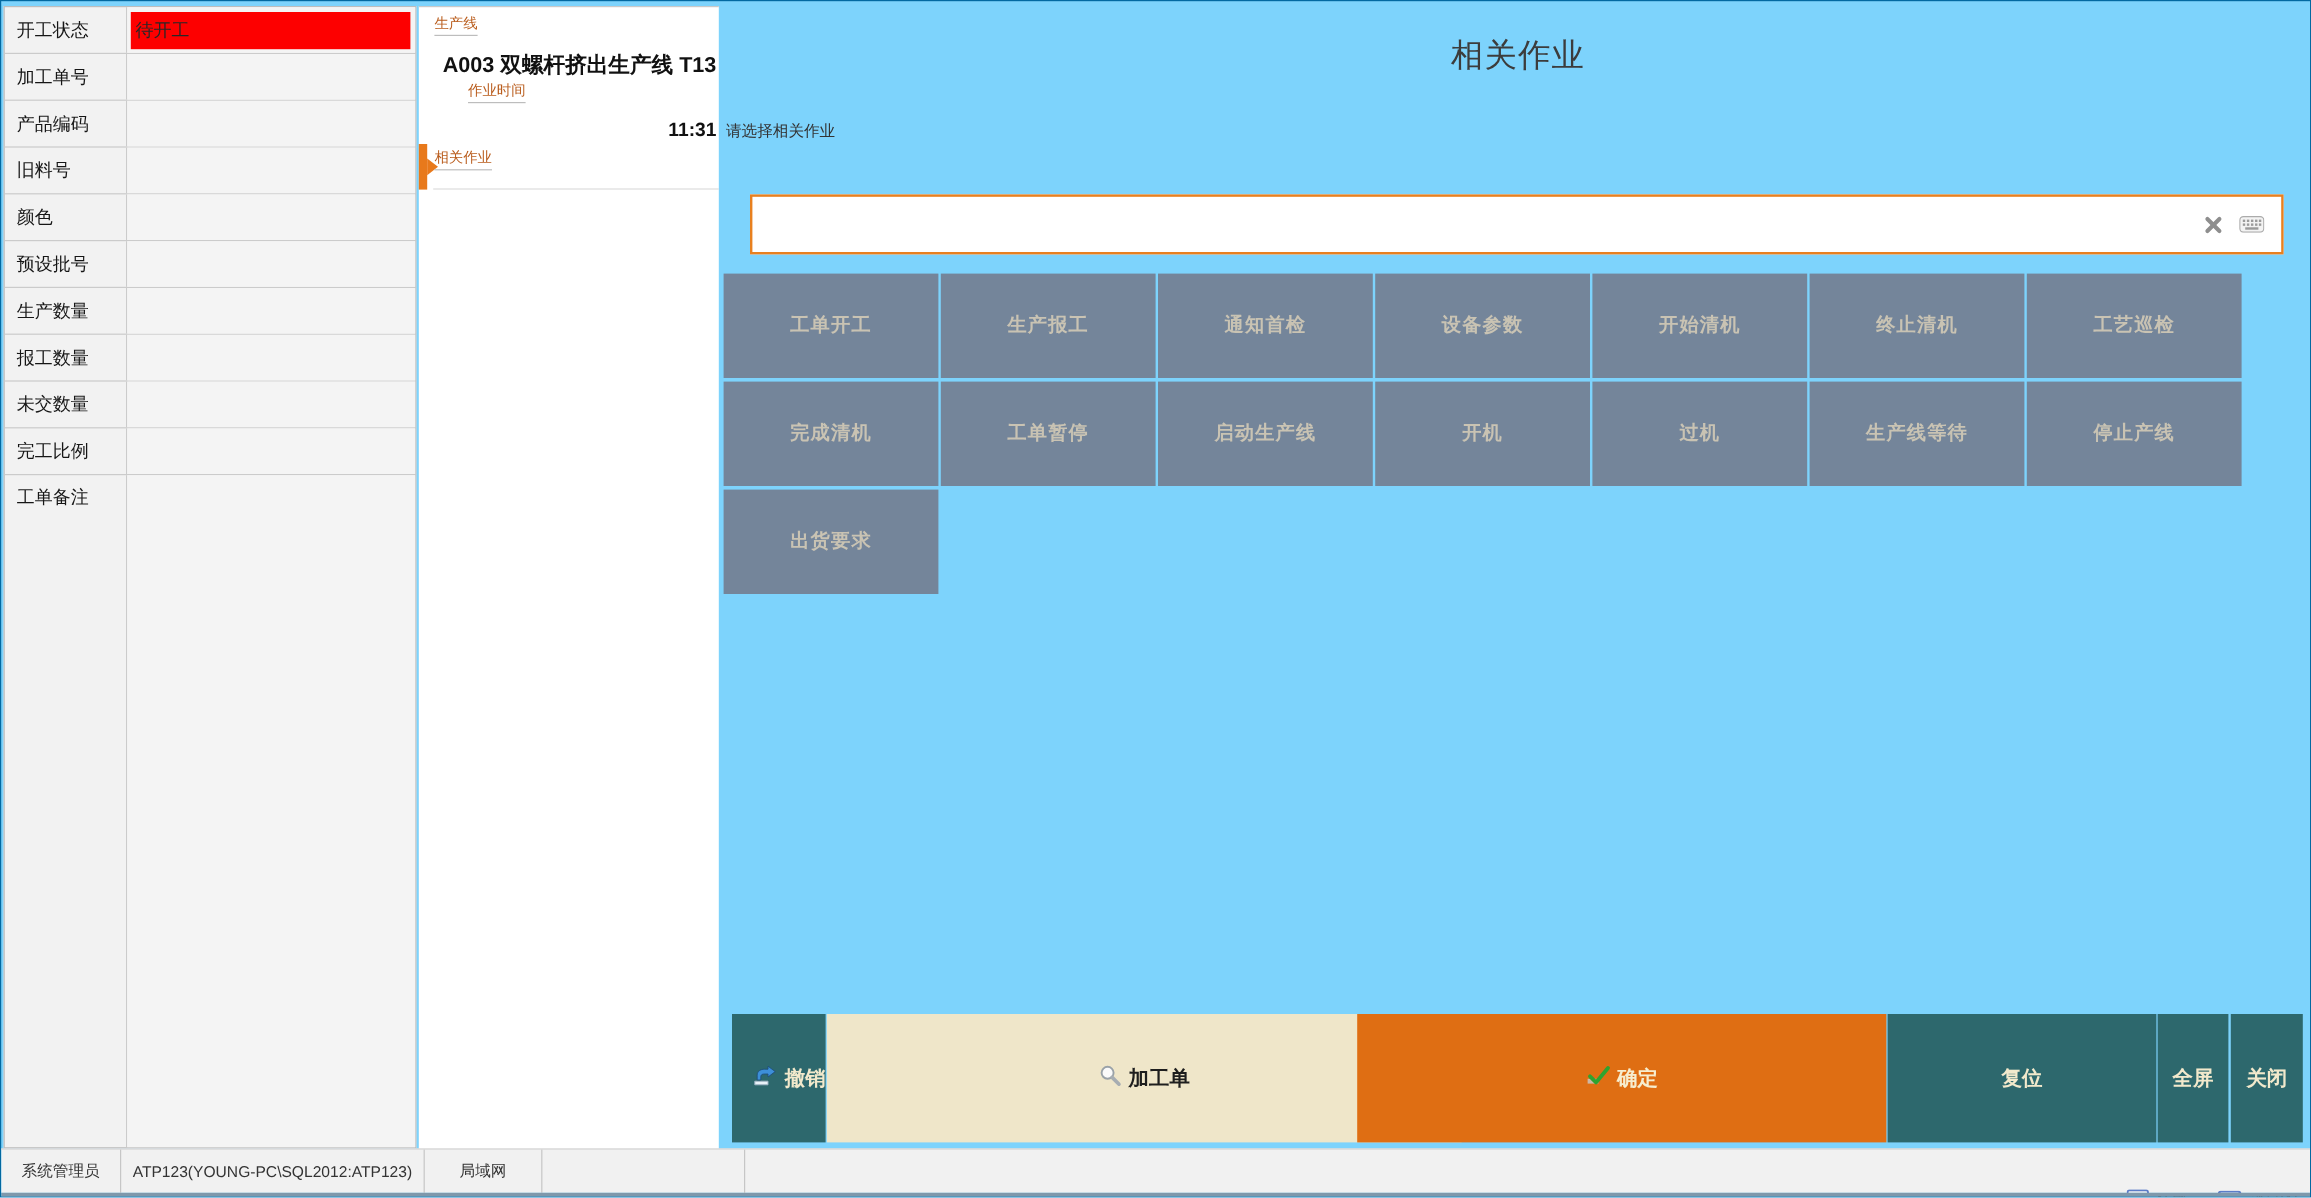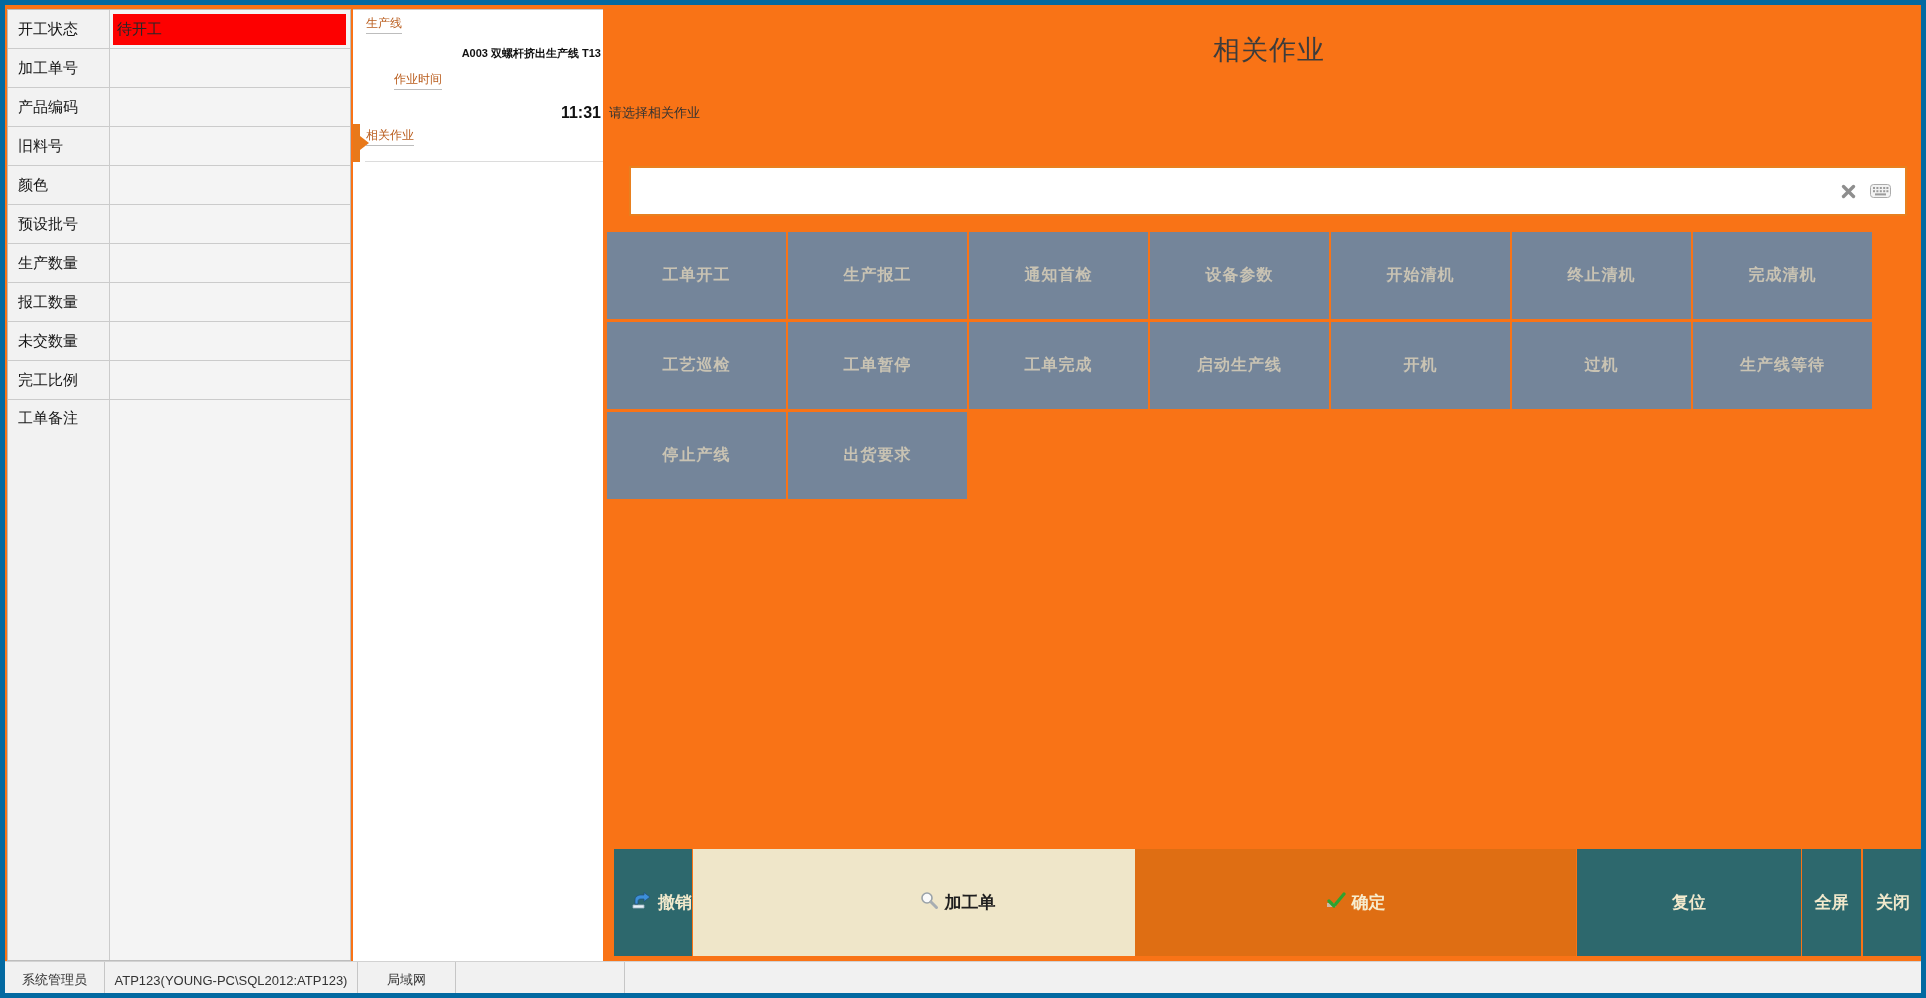--- a/index.html
+++ b/index.html
@@ -1,37 +1,37 @@
 <!DOCTYPE html>
 <html><head>
 <meta charset="utf-8">
 <style>
   html,body{margin:0;padding:0;background:#fff;}
-  .page{position:relative;width:1926px;height:998px;background:#f97316;overflow:hidden;
-        font-family:"Liberation Sans",sans-serif;border:5px solid #0369a1;box-sizing:border-box;}
+  .page{position:relative;width:1926px;height:998px;background:#7dd3fc;overflow:hidden;
+        font-family:"Liberation Sans",sans-serif;border:1px solid #0369a1;box-sizing:border-box;}
 
   
   .sidebar{position:absolute;left:2px;top:4px;width:344px;height:952px;background:#F2F2F2;
            border:1px solid #BDBDBD;box-sizing:border-box;display:flex;flex-direction:column;}
   .srow{display:flex;height:39px;flex:0 0 39px;border-bottom:1px solid #CBCBCB;box-sizing:border-box;}
   .srow-last{border-bottom:none;flex:1 1 auto;height:auto;}
   .slabel{width:102px;flex:0 0 102px;border-right:1px solid #CBCBCB;box-sizing:border-box;
           font-size:15px;color:#161616;display:flex;align-items:center;padding-left:10px;}
   .srow-last .slabel{align-items:flex-start;padding-top:9px;}
   .svalue{flex:1;position:relative;background:#F4F4F4;}
   .red-badge{position:absolute;left:3px;right:4px;top:4px;bottom:3px;background:#FD0000;
              color:#272727;font-size:15px;display:flex;align-items:center;padding-left:4px;}
 
   
   .panel{position:absolute;left:348px;top:4px;width:250px;height:952px;background:#fff;
          border-top:1px solid #C9C9C9;}
   .plabel{position:absolute;font-size:12px;color:#B95C1C;border-bottom:1px solid #BDBDBD;
           padding-bottom:1px;cursor:pointer;}
   .p-line-label{left:13px;top:5px;}
-  .p-line-value{position:absolute;right:2px;top:36px;font-size:11px;font-weight:bold;color:#111;white-space:nowrap;}
+  .p-line-value{position:absolute;right:2px;top:36px;font-size:18px;font-weight:bold;color:#111;white-space:nowrap;}
   .p-time-label{left:13px;top:61px;margin-left:28px;}
   .p-time-value{position:absolute;right:2px;top:94px;font-size:16px;font-weight:bold;color:#111;}
   .p-related-label{left:13px;top:117px;}
   .p-marker{position:absolute;left:0;top:114px;width:7px;height:38px;background:#E8791B;}
   .p-marker-arrow{position:absolute;left:7px;top:126px;width:0;height:0;
                   border-left:9px solid #E8791B;border-top:7px solid transparent;border-bottom:7px solid transparent;}
   .p-sep{position:absolute;left:12px;right:0;top:151px;height:1px;background:#DCDCDC;}
 
   
   .m-title{position:absolute;left:602px;top:27px;width:1324px;text-align:center;
@@ -171,24 +171,23 @@
     </span>
   </div>
 
   <div class="grid">
       <div class="gbtn">工单开工</div>
       <div class="gbtn">生产报工</div>
       <div class="gbtn">通知首检</div>
       <div class="gbtn">设备参数</div>
       <div class="gbtn">开始清机</div>
       <div class="gbtn">终止清机</div>
+      <div class="gbtn">工艺巡检</div>
       <div class="gbtn">完成清机</div>
-      <div class="gbtn">工艺巡检</div>
       <div class="gbtn">工单暂停</div>
-      <div class="gbtn">工单完成</div>
       <div class="gbtn">启动生产线</div>
       <div class="gbtn">开机</div>
       <div class="gbtn">过机</div>
       <div class="gbtn">生产线等待</div>
       <div class="gbtn">停止产线</div>
       <div class="gbtn">出货要求</div>
     </div>
 
   <div class="fbtn teal" id="btn-undo">
     <span>

